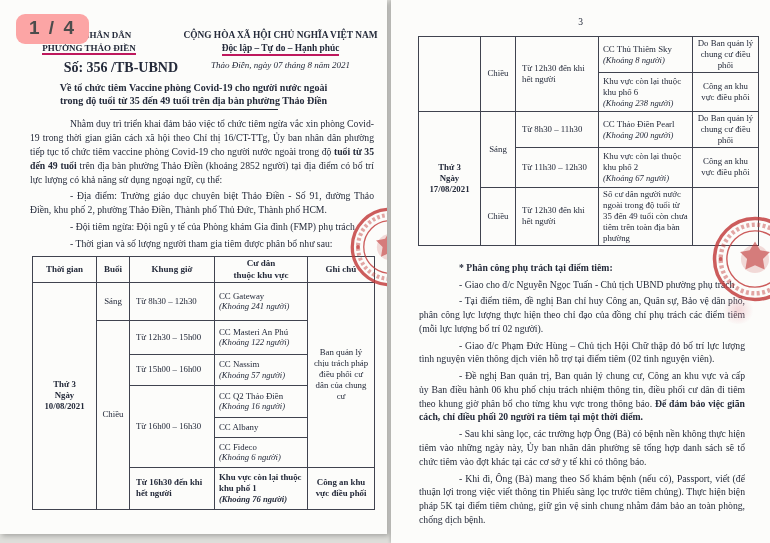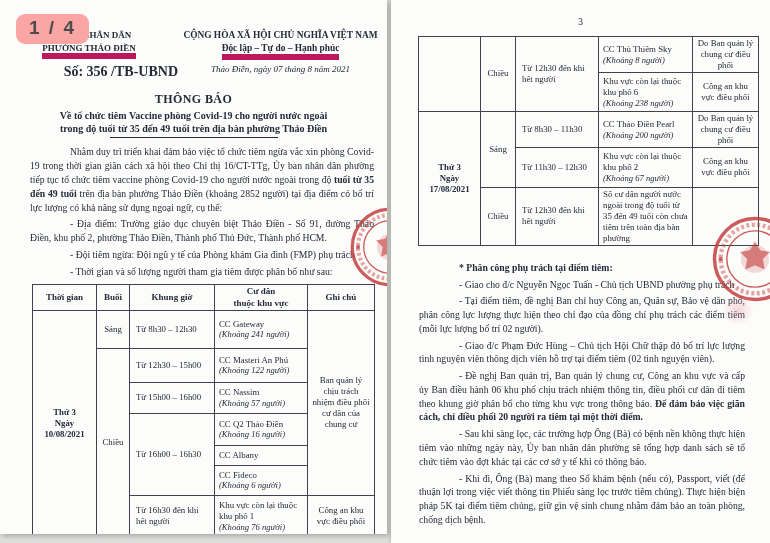--- a/index.html
+++ b/index.html
@@ -15,21 +15,21 @@
 
   .badge{
     position:absolute;left:16px;top:14px;z-index:10;
     background:#fca5a5;border-radius:9px;padding:3px 13px 5px;
     font-family:"Liberation Sans",sans-serif;font-weight:bold;
     font-size:19px;color:#4c4c4c;letter-spacing:2px;
   }
 
   .b{font-weight:bold;}
   .i{font-style:italic;}
-  .u{border-bottom:6px solid #be185d;display:inline-block;line-height:1.15;padding-bottom:0px;}
+  .u{border-bottom:2px solid #be185d;display:inline-block;line-height:1.15;padding-bottom:0px;}
 
   .doc-header{display:flex;margin-top:29px;}
   .hdr-left{width:178px;text-align:center;font-size:9px;line-height:1.45;}
   .hdr-right{flex:1;text-align:center;font-size:9.4px;line-height:1.4;padding-right:4px;}
   .doc-number{margin-top:3px;font-size:14px;font-weight:bold;text-align:right;}
   .dateline{font-size:9px;margin-top:3px;}
 
   .doc-title{text-align:center;font-size:12px;margin-top:9px;letter-spacing:.4px;}
   .doc-subtitle{text-align:center;font-size:10px;line-height:1.34;margin-top:2px;font-weight:bold;}
   .subtitle-rule{width:168px;border-bottom:1px solid #242a3a;margin:2px auto 0;}
@@ -51,21 +51,21 @@
   .sched th{font-weight:bold;text-align:center;font-size:9px;}
   td.c{text-align:center;}
   td.area{text-align:left;}
   td.timecell{text-align:left;padding-left:6px;}
   td.datecell{text-align:center;font-weight:bold;}
   td.note{text-align:center;}
   .cnt{font-style:italic;font-size:8.6px;}
   tr.rh19{height:19px;} tr.rh20{height:20px;} tr.rh30{height:30px;}
   tr.rh31{height:31px;} tr.rh32{height:32px;} tr.rh34{height:34px;}
   tr.rh35{height:35px;} tr.rh38{height:38px;} tr.rh39{height:39px;}
-  tr.rh40{height:40px;} tr.rh42{height:42px;} tr.rh56{height:56px;}
+  tr.rh40{height:40px;} tr.rh42{height:42px;font-weight:bold;} tr.rh56{height:56px;}
 
   .stamp{position:absolute;opacity:.82;}
   .stamp-left{left:349px;top:206px;width:82px;height:82px;}
   .stamp-right{left:320px;top:215px;width:88px;height:88px;}
   .smudge{
     position:absolute;left:330px;top:296px;width:34px;height:28px;border-radius:50%;
     background:radial-gradient(circle,rgba(228,150,160,.38),rgba(228,150,160,0) 70%);
   }
 </style>
 </head>
@@ -78,21 +78,20 @@
       <div class="b"><span class="u">PHƯỜNG THẢO ĐIỀN</span></div>
       <div class="doc-number">Số: 356 /TB-UBND</div>
     </div>
     <div class="hdr-right">
       <div class="b">CỘNG HÒA XÃ HỘI CHỦ NGHĨA VIỆT NAM</div>
       <div class="b"><span class="u">Độc lập – Tự do – Hạnh phúc</span></div>
       <div class="i dateline">Thảo Điền, ngày 07 tháng 8 năm 2021</div>
     </div>
   </div>
 
-  <div class="doc-title b">THÔNG BÁO</div>
   <div class="doc-subtitle">
     <div>Về tổ chức tiêm Vaccine phòng Covid-19 cho người nước ngoài</div>
     <div>trong độ tuổi từ 35 đến 49 tuổi trên địa bàn phường Thảo Điền</div>
     <div class="subtitle-rule"></div>
   </div>
 
   <div class="paras" id="left-paras">
       <p class="para"><span>Nhằm duy trì triển khai đảm bảo việc tổ chức tiêm ngừa vắc xin phòng Covid-19 trong thời gian giãn cách xã hội theo Chỉ thị 16/CT-TTg, Ủy ban nhân dân phường tiếp tục tổ chức tiêm vaccine phòng Covid-19 cho người nước ngoài trong độ </span><span class="b">tuổi từ 35 đến 49 tuổi</span><span> trên địa bàn phường Thảo Điền (khoảng 2852 người) tại địa điểm có bố trí lực lượng có khả năng sử dụng ngoại ngữ, cụ thể:</span></p>
       <p class="para"><span>- Địa điểm: Trường giáo dục chuyên biệt Thảo Điền - Số 91, đường Thảo Điền, khu phố 2, phường Thảo Điền, Thành phố Thủ Đức, Thành phố HCM.</span></p>
       <p class="para"><span>- Đội tiêm ngừa: Đội ngũ y tế của Phòng khám Gia đình (FMP) phụ trách</span></p>
@@ -123,21 +122,21 @@
         <div>Thứ 3</div>
         <div>Ngày</div>
         <div>10/08/2021</div>
       </td>
       <td class="c">Sáng</td>
       <td class="timecell">Từ 8h30 – 12h30</td>
       <td class="area">
         <div>CC Gateway</div>
         <div class="cnt">(Khoảng 241 người)</div>
       </td>
-      <td rowspan="6" class="note">Ban quản lý chịu trách nhiệm điều phối cư dân của chung cư</td>
+      <td rowspan="6" class="note">Ban quản lý chịu trách pháp điều phối cư dân của chung cư</td>
     </tr>
     <tr class="rh34">
       <td rowspan="6" class="c">Chiều</td>
       <td class="timecell">Từ 12h30 – 15h00</td>
       <td class="area">
         <div>CC Masteri An Phú</div>
         <div class="cnt">(Khoảng 122 người)</div>
       </td>
     </tr>
     <tr class="rh31">

